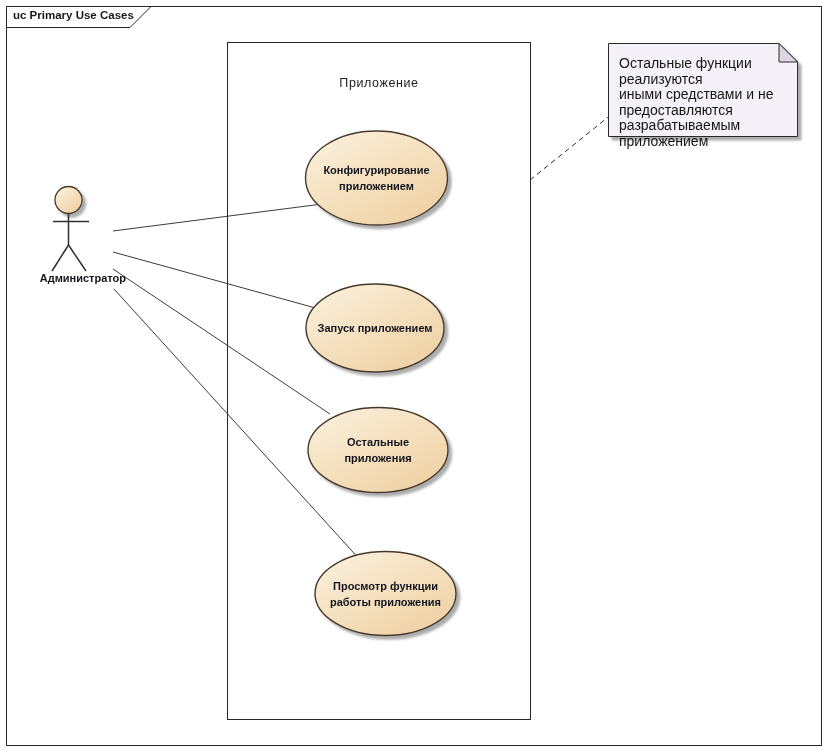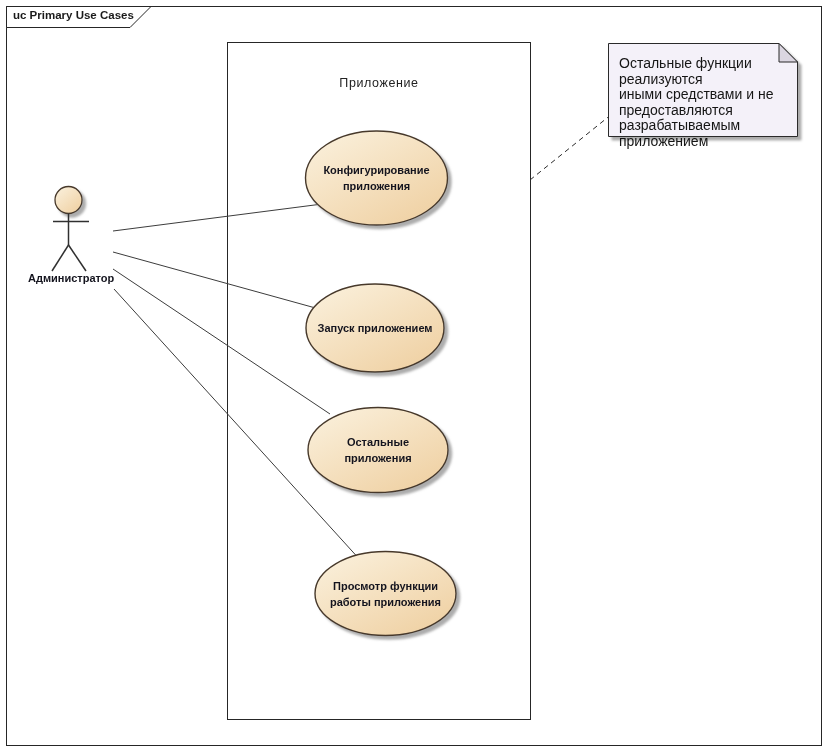--- a/index.html
+++ b/index.html
@@ -32,22 +32,22 @@
   .uc-1 { left: 305px; top: 131px; width: 143px; height: 94px; }
   .uc-2 { left: 306px; top: 284px; width: 138px; height: 88px; }
   .uc-3 { left: 308px; top: 407px; width: 140px; height: 86px; }
   .uc-4 { left: 315px; top: 551px; width: 141px; height: 85px; }
   .actor-hit {
     position: absolute; z-index: 2;
     left: 40px; top: 184px; width: 58px; height: 88px;
     background: transparent;
   }
   .actor-label {
-    left: 28px; top: 272px; width: 110px;
-    text-align: left;
+    left: 16px; top: 272px; width: 110px;
+    text-align: right;
     font-size: 11px; font-weight: bold; color: #14141e;
   }
   .note-text {
     left: 612px; top: 44px; width: 192px; height: 92px;
     box-sizing: border-box;
     padding: 12px 0 0 7px;
     font-size: 14px; line-height: 15.6px;
     color: #151515;
     white-space: pre-line;
   }
@@ -102,21 +102,21 @@
     <path d="M608.5,43.5 H779 L797.5,62 V136.5 H608.5 Z" fill="#F4F1F9"></path>
     <path d="M779,43.5 L797.5,62 H779 Z" fill="#DBD6E1"></path>
   </g>
 </svg>
 
 <div class="lbl tab-label">uc Primary Use Cases</div>
 
 <div class="lbl boundary-label">Приложение</div>
 
 <div class="lbl uc-label uc-1">Конфигурирование
-приложения</div>
+приложением</div>
 <div class="lbl uc-label uc-2">Запуск приложением</div>
 <div class="lbl uc-label uc-3">Остальные
 приложения</div>
 <div class="lbl uc-label uc-4">Просмотр функции
 работы приложения</div>
 
 <div class="actor-hit"></div>
 <div class="lbl actor-label">Администратор</div>
 
 <div class="lbl note-text">Остальные функции реализуются

